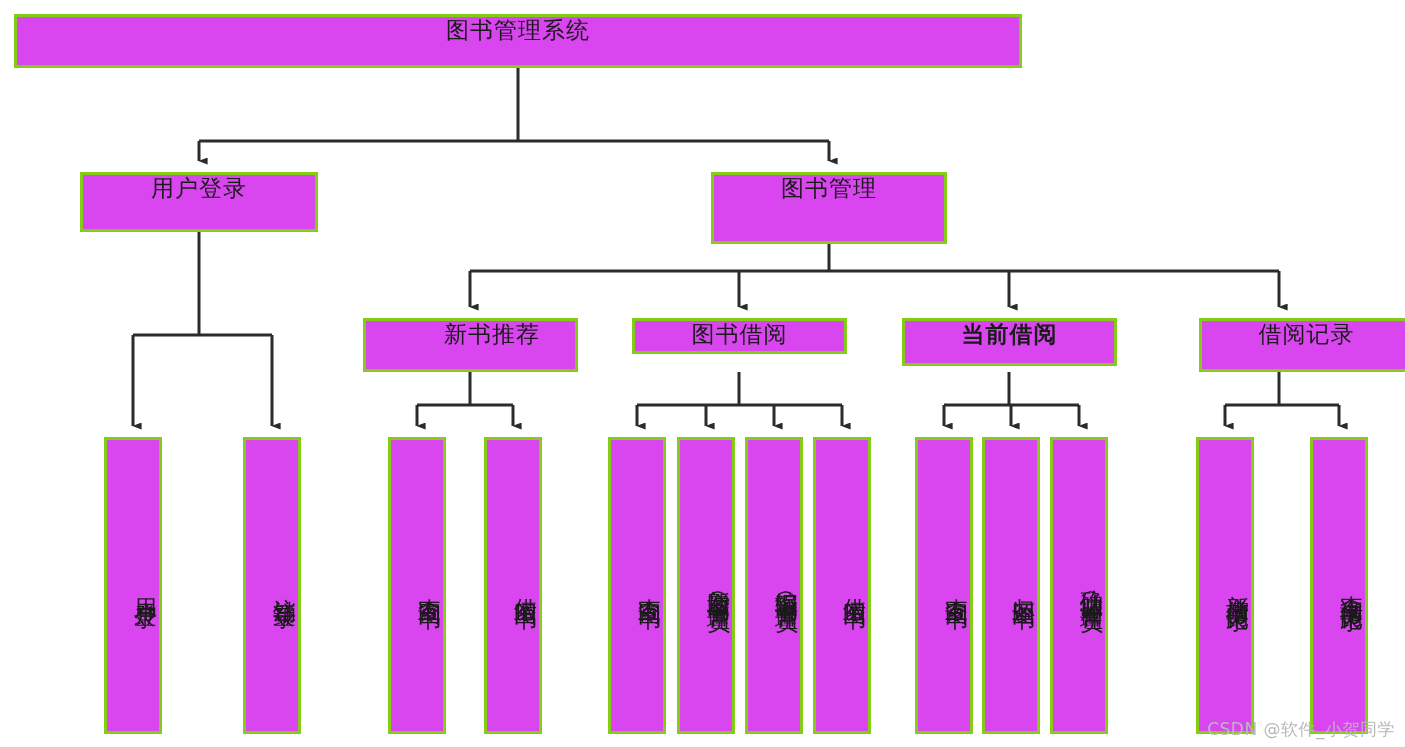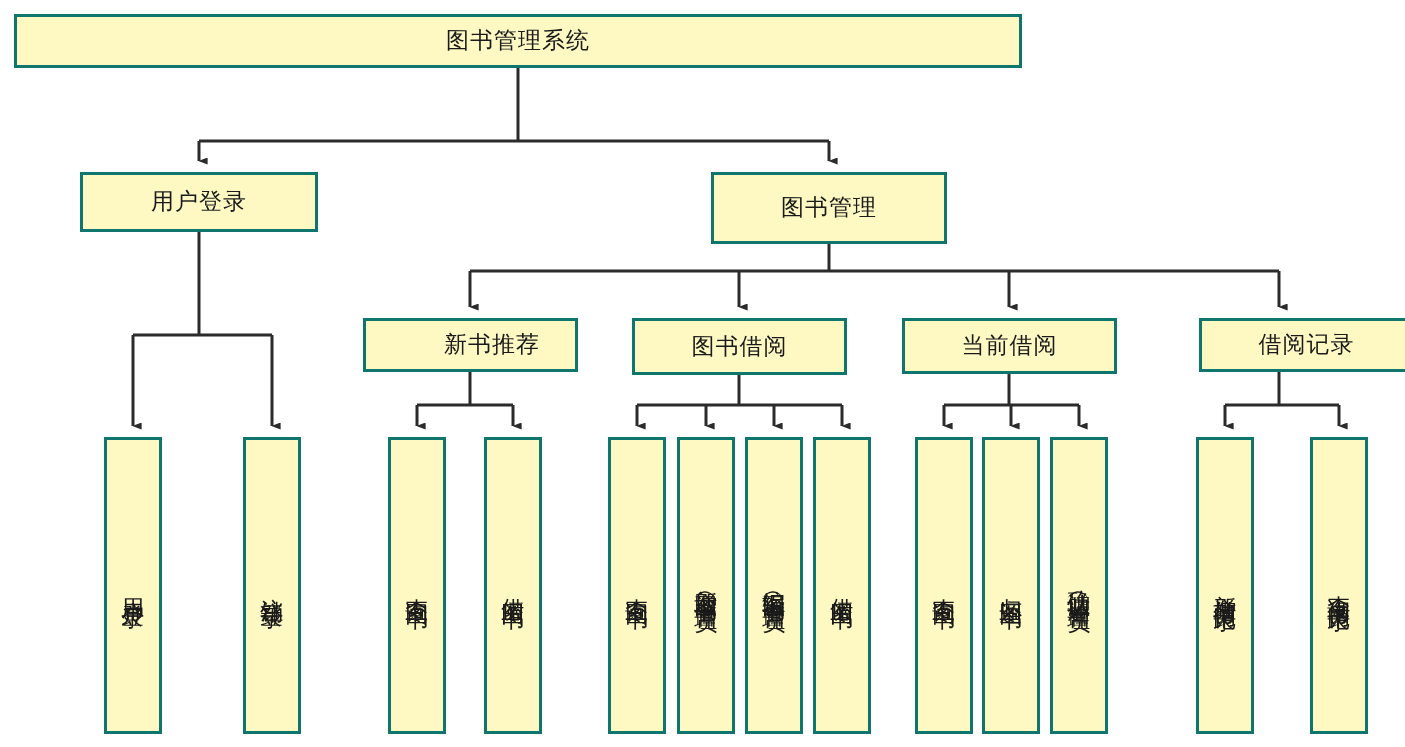--- a/index.html
+++ b/index.html
@@ -21,24 +21,23 @@
   #diagram-svg {
     position: absolute;
     left: 0;
     top: 0;
     width: 1405px;
     height: 747px;
   }
   .node-box {
     position: absolute;
     box-sizing: border-box;
-    border: 3px solid #0f766e;
-    background: #fef9c3;
+    border: 3px solid #84cc16;
+    background: #d946ef;
     display: flex;
-    align-items: center;
     justify-content: center;
     text-align: center;
     color: #1a1a1a;
     z-index: 2;
   }
   .node-box.horizontal {
     font-size: 23px;
     line-height: 1.2;
     letter-spacing: 1px;
   }
@@ -124,24 +123,24 @@
       </div>
       <div class="node-box horizontal" style="left: 80px; top: 172px; width: 238px; height: 60px;">
         <span class="node-label">用户登录</span>
       </div>
       <div class="node-box horizontal" style="left: 711px; top: 172px; width: 236px; height: 72px;">
         <span class="node-label">图书管理</span>
       </div>
       <div class="node-box horizontal" style="left: 363px; top: 318px; width: 215px; height: 54px; padding-left: 43px;">
         <span class="node-label">新书推荐</span>
       </div>
-      <div class="node-box horizontal" style="left: 632px; top: 318px; width: 215px; height: 57px;">
+      <div class="node-box horizontal" style="left: 632px; top: 318px; width: 215px; height: 36px;">
         <span class="node-label">图书借阅</span>
       </div>
-      <div class="node-box horizontal" style="left: 902px; top: 318px; width: 215px; height: 56px;">
+      <div class="node-box horizontal" style="left: 902px; top: 318px; width: 215px; height: 48px; font-weight: bold;">
         <span class="node-label">当前借阅</span>
       </div>
       <div class="node-box horizontal" style="left: 1172px; top: 318px; width: 215px; height: 54px; margin-left: 27px;">
         <span class="node-label">借阅记录</span>
       </div>
       <div class="node-box vertical" style="left: 104px; top: 437px; width: 58px; height: 297px;">
         <span class="node-label">用户登录</span>
       </div>
       <div class="node-box vertical" style="left: 243px; top: 437px; width: 58px; height: 297px;">
         <span class="node-label">注销登录</span>
@@ -174,13 +173,14 @@
         <span class="node-label">确认归还（管理员）</span>
       </div>
       <div class="node-box vertical" style="left: 1196px; top: 437px; width: 58px; height: 297px;">
         <span class="node-label">新增借阅记录</span>
       </div>
       <div class="node-box vertical" style="left: 1310px; top: 437px; width: 58px; height: 297px;">
         <span class="node-label">查询借阅记录</span>
       </div>
     </div>
 
+  <div id="watermark">CSDN @软件_小贺同学</div>
 </div>
 
 </body></html>

